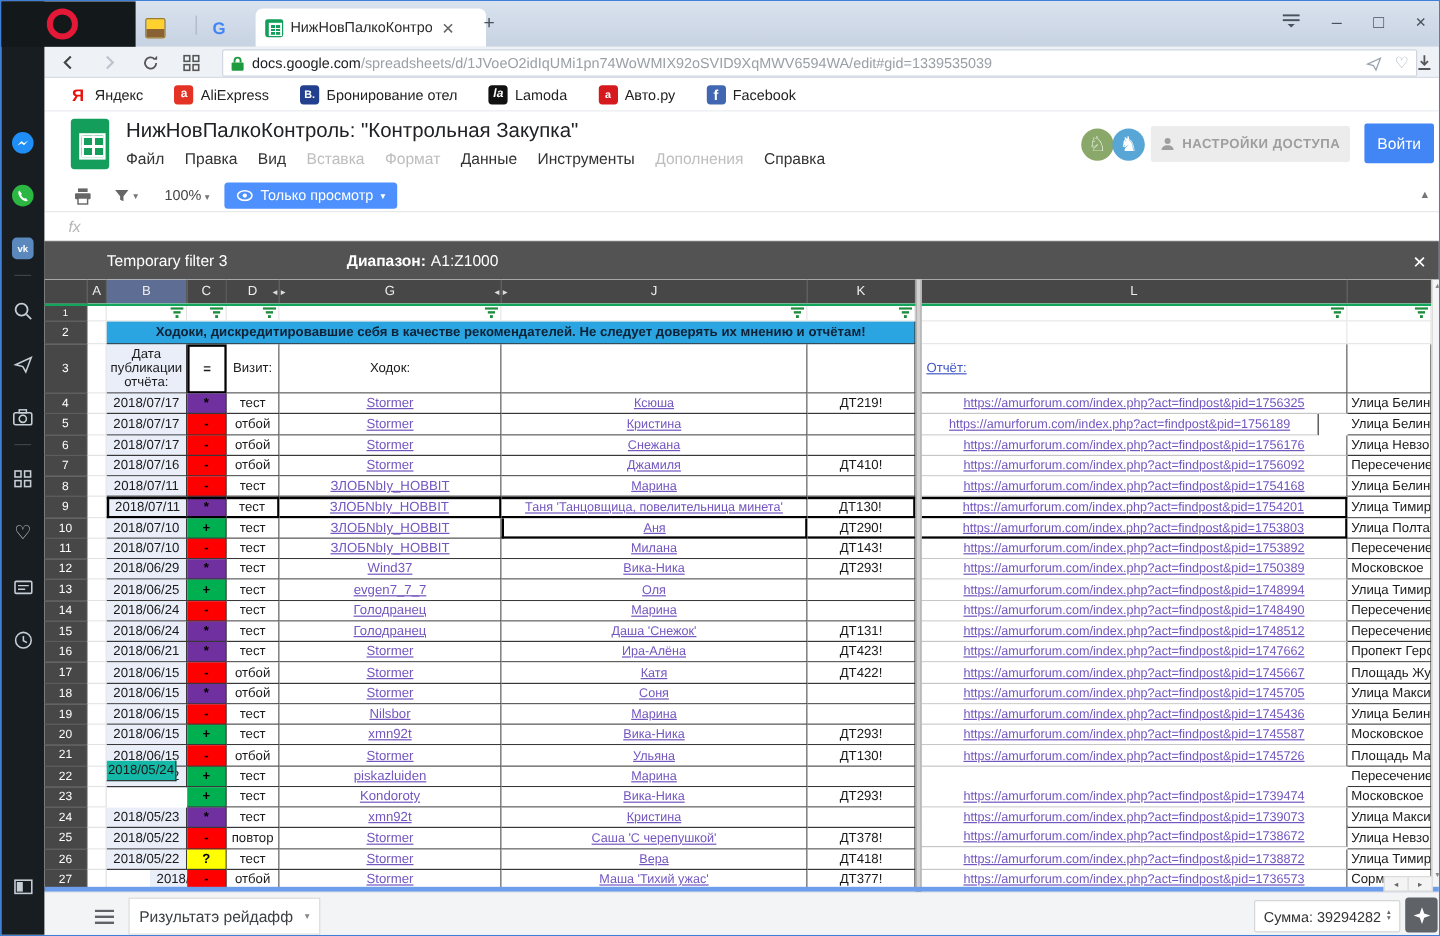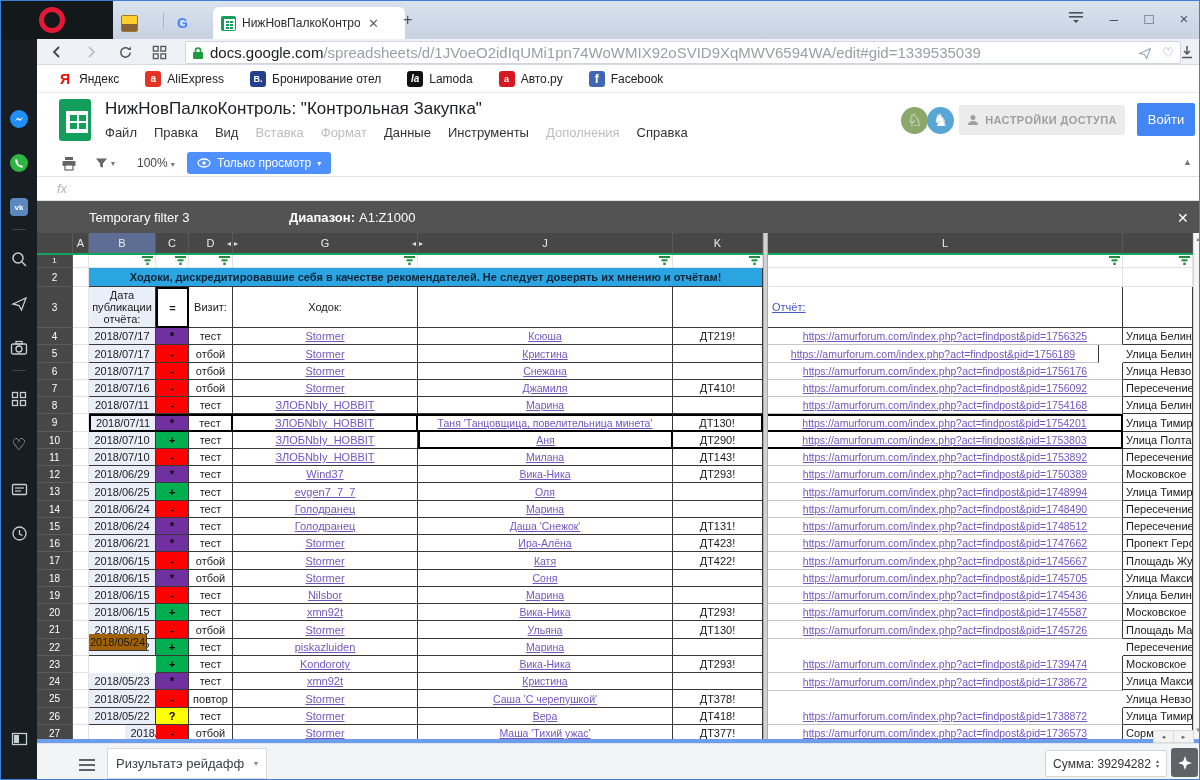--- a/index.html
+++ b/index.html
@@ -19,21 +19,21 @@
   .tab{position:absolute;top:6px;height:32px;display:flex;align-items:center;}
   .favsq{width:15px;height:15px;border-radius:2px;}
   #tab-active{left:176px;width:176px;background:#fff;border-radius:6px 6px 0 0;padding:0 8px;display:flex;align-items:center;gap:6px;}
   .tabtitle{font-size:12px;color:#2c2c2c;white-space:nowrap;overflow:hidden;max-width:118px;}
   .tabx{color:#666;font-size:13px;margin-left:2px;}
   .winbtn{position:absolute;top:9px;color:#49515c;font-size:15px;width:22px;text-align:center;}
   
   #navbar{left:36px;top:38px;width:1164px;height:26px;background:#eef1f6;border-bottom:1px solid #d7dce4;}
   #urlfield{position:absolute;left:148px;top:2px;width:982px;height:21px;background:#fff;
             border:1px solid #cfd6e0;border-radius:2px;display:flex;align-items:center;padding:0 6px;}
-  .urltext{font-size:15px;color:#202124;white-space:nowrap;overflow:hidden;}
+  .urltext{font-size:12px;color:#202124;white-space:nowrap;overflow:hidden;}
   .urlpath{color:#9aa0a6;}
   .navic{position:absolute;top:3px;width:20px;height:20px;display:flex;align-items:center;justify-content:center;}
   
   #bookmarks{left:36px;top:64px;width:1164px;height:28px;background:#fff;border-bottom:1px solid #e4e7ec;
              display:flex;align-items:center;padding-left:20px;gap:26px;}
   .bm{display:flex;align-items:center;gap:6px;font-size:12px;color:#222;}
   .bi{width:16px;height:16px;border-radius:3px;display:flex;align-items:center;justify-content:center;
       font-size:10px;font-weight:bold;color:#fff;}
   .bi-yandex{background:#fff;color:#e8120c;font-size:14px;}
   .bi-aliexpress{background:#e43225;}
@@ -607,21 +607,21 @@
       <div class="cell lightb" style="left: 36px; top: 406px; width: 16px; height: 17px;"></div>
       <div class="cell" style="left: 52px; top: 406px; width: 67px; height: 17px; background: rgb(233, 238, 249);">2018/06/02</div>
       <div class="cell" style="left: 119px; top: 406px; width: 33px; height: 17px; background: rgb(0, 176, 80); font-weight: bold; color: rgb(0, 0, 0);">+</div>
       <div class="cell" style="left: 152px; top: 406px; width: 44px; height: 17px;">тест</div>
       <div class="cell slink" style="left: 196px; top: 406px; width: 185px; height: 17px;">piskazluiden</div>
       <div class="cell slink" style="left: 381px; top: 406px; width: 255px; height: 17px; font-size: 10.5px;">Марина</div>
       <div class="cell" style="left: 636px; top: 406px; width: 90px; height: 17px;"></div>
       <div class="cell" style="left: 1086px; top: 406px; width: 70px; height: 17px; justify-content: flex-start; padding-left: 3px;">Пересечение</div>
       <div class="cell gut" style="left: 0px; top: 423px; width: 36px; height: 17px;">23</div>
       <div class="cell lightb" style="left: 36px; top: 423px; width: 16px; height: 17px;"></div>
-      <div class="cell" style="left: 52px; top: 401px; width: 58px; height: 17px; background: #a16207;">2018/05/24</div>
+      <div class="cell" style="left: 52px; top: 401px; width: 58px; height: 17px; background: #14b8a6;">2018/05/24</div>
       <div class="cell" style="left: 119px; top: 423px; width: 33px; height: 17px; background: rgb(0, 176, 80); font-weight: bold; color: rgb(0, 0, 0);">+</div>
       <div class="cell" style="left: 152px; top: 423px; width: 44px; height: 17px;">тест</div>
       <div class="cell slink" style="left: 196px; top: 423px; width: 185px; height: 17px;">Kondoroty</div>
       <div class="cell slink" style="left: 381px; top: 423px; width: 255px; height: 17px; font-size: 10.5px;">Вика-Ника</div>
       <div class="cell" style="left: 636px; top: 423px; width: 90px; height: 17px;">ДТ293!</div>
       <div class="cell slink" style="left: 731px; top: 423px; width: 355px; height: 17px; font-size: 10.5px; border-bottom: 1px solid rgb(198, 198, 198);">https://amurforum.com/index.php?act=findpost&amp;pid=1739474</div>
       <div class="cell" style="left: 1086px; top: 423px; width: 70px; height: 17px; justify-content: flex-start; padding-left: 3px;">Московское</div>
       <div class="cell gut" style="left: 0px; top: 440px; width: 36px; height: 17px;">24</div>
       <div class="cell lightb" style="left: 36px; top: 440px; width: 16px; height: 17px;"></div>
       <div class="cell" style="left: 52px; top: 440px; width: 67px; height: 17px; background: rgb(233, 238, 249);">2018/05/23</div>
@@ -633,21 +633,21 @@
       <div class="cell slink" style="left: 731px; top: 440px; width: 355px; height: 17px; font-size: 10.5px; border-bottom: 1px solid rgb(198, 198, 198);">https://amurforum.com/index.php?act=findpost&amp;pid=1739073</div>
       <div class="cell" style="left: 1086px; top: 440px; width: 70px; height: 17px; justify-content: flex-start; padding-left: 3px;">Улица Макси</div>
       <div class="cell gut" style="left: 0px; top: 457px; width: 36px; height: 18px;">25</div>
       <div class="cell lightb" style="left: 36px; top: 457px; width: 16px; height: 18px;"></div>
       <div class="cell" style="left: 52px; top: 457px; width: 67px; height: 18px; background: rgb(233, 238, 249);">2018/05/22</div>
       <div class="cell" style="left: 119px; top: 457px; width: 33px; height: 18px; background: rgb(255, 0, 0); font-weight: bold; color: rgb(0, 0, 0);">-</div>
       <div class="cell" style="left: 152px; top: 457px; width: 44px; height: 18px;">повтор</div>
       <div class="cell slink" style="left: 196px; top: 457px; width: 185px; height: 18px;">Stormer</div>
       <div class="cell slink" style="left: 381px; top: 457px; width: 255px; height: 18px; font-size: 10.5px;">Саша 'С черепушкой'</div>
       <div class="cell" style="left: 636px; top: 457px; width: 90px; height: 18px;">ДТ378!</div>
-      <div class="cell slink" style="left: 731px; top: 440px; width: 355px; height: 18px; font-size: 10.5px; border-bottom: 1px solid rgb(198, 198, 198);">https://amurforum.com/index.php?act=findpost&amp;pid=1738672</div>
+      <div class="cell slink" style="left: 731px; top: 455px; width: 355px; height: 18px; font-size: 10.5px; border-bottom: 1px solid rgb(198, 198, 198);">https://amurforum.com/index.php?act=findpost&amp;pid=1738672</div>
       <div class="cell" style="left: 1086px; top: 457px; width: 70px; height: 18px; justify-content: flex-start; padding-left: 3px;">Улица Невзо</div>
       <div class="cell gut" style="left: 0px; top: 475px; width: 36px; height: 17px;">26</div>
       <div class="cell lightb" style="left: 36px; top: 475px; width: 16px; height: 17px;"></div>
       <div class="cell" style="left: 52px; top: 475px; width: 67px; height: 17px; background: rgb(233, 238, 249);">2018/05/22</div>
       <div class="cell" style="left: 119px; top: 475px; width: 33px; height: 17px; background: rgb(255, 255, 0); font-weight: bold; color: rgb(0, 0, 0);">?</div>
       <div class="cell" style="left: 152px; top: 475px; width: 44px; height: 17px;">тест</div>
       <div class="cell slink" style="left: 196px; top: 475px; width: 185px; height: 17px;">Stormer</div>
       <div class="cell slink" style="left: 381px; top: 475px; width: 255px; height: 17px; font-size: 10.5px;">Вера</div>
       <div class="cell" style="left: 636px; top: 475px; width: 90px; height: 17px;">ДТ418!</div>
       <div class="cell slink" style="left: 731px; top: 475px; width: 355px; height: 17px; font-size: 10.5px; border-bottom: 1px solid rgb(198, 198, 198);">https://amurforum.com/index.php?act=findpost&amp;pid=1738872</div>

